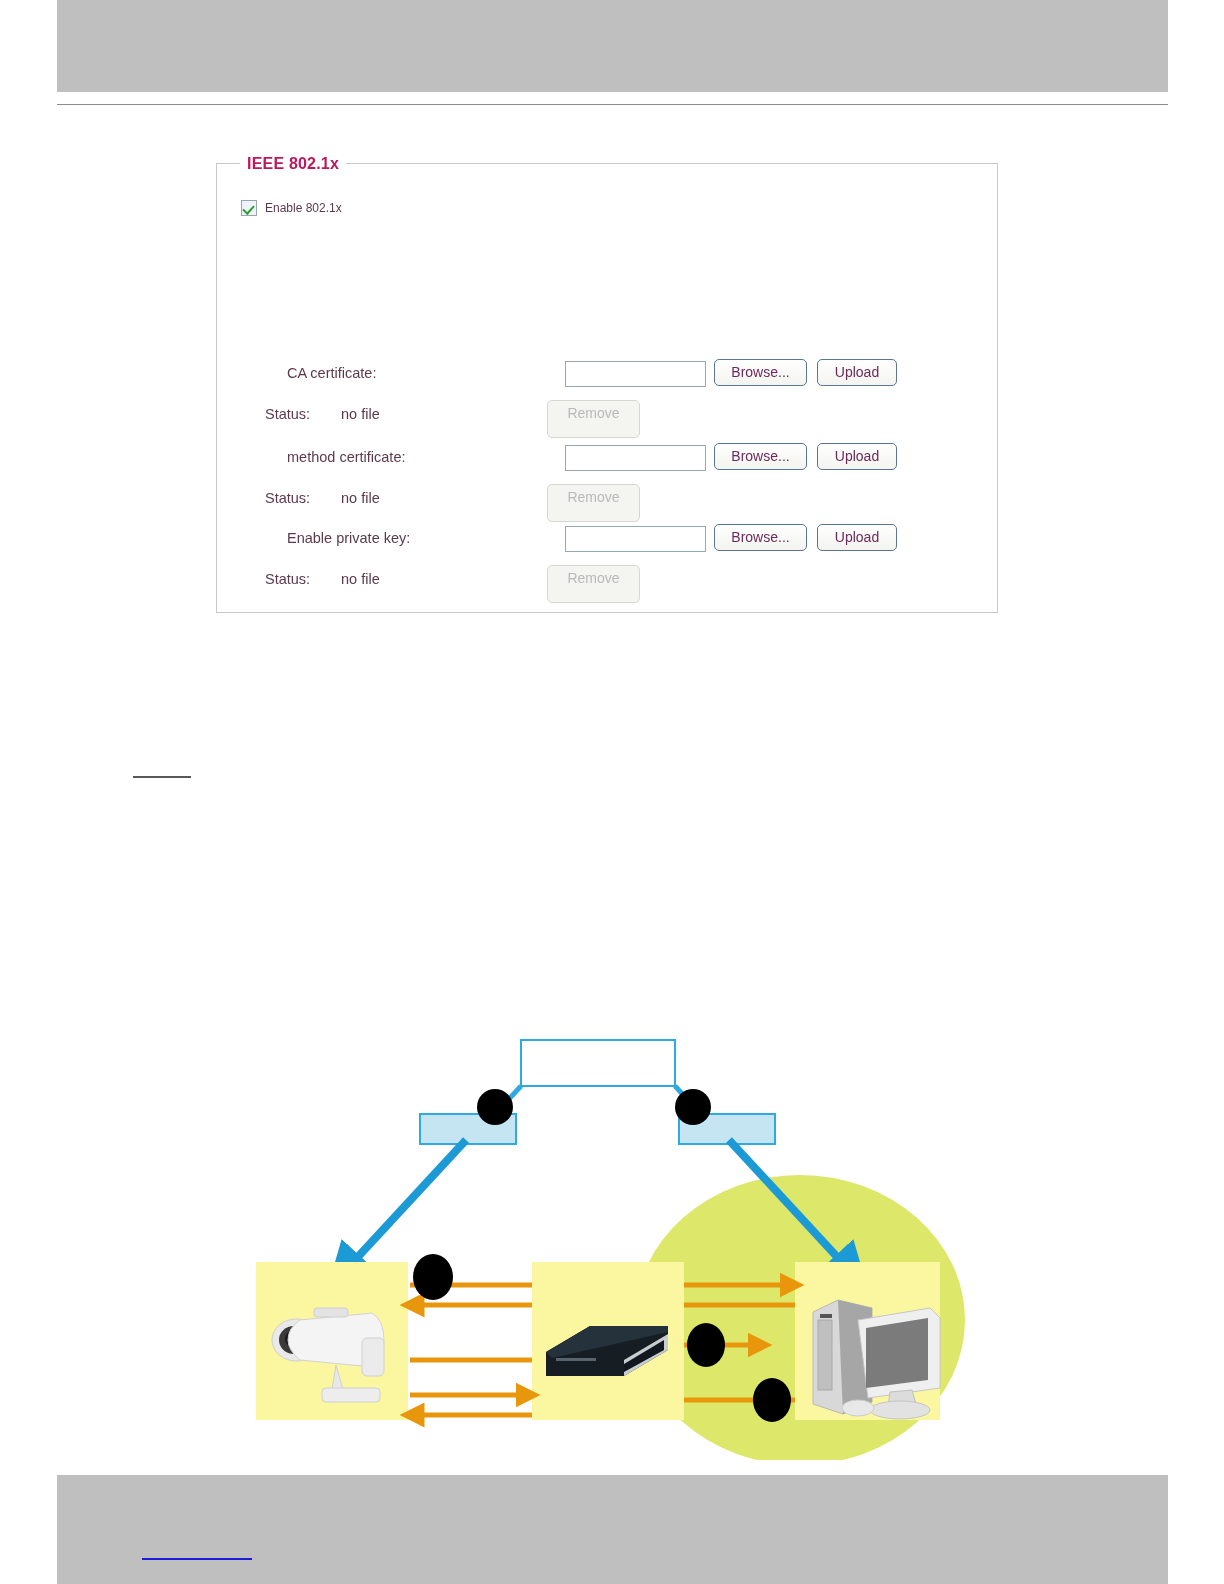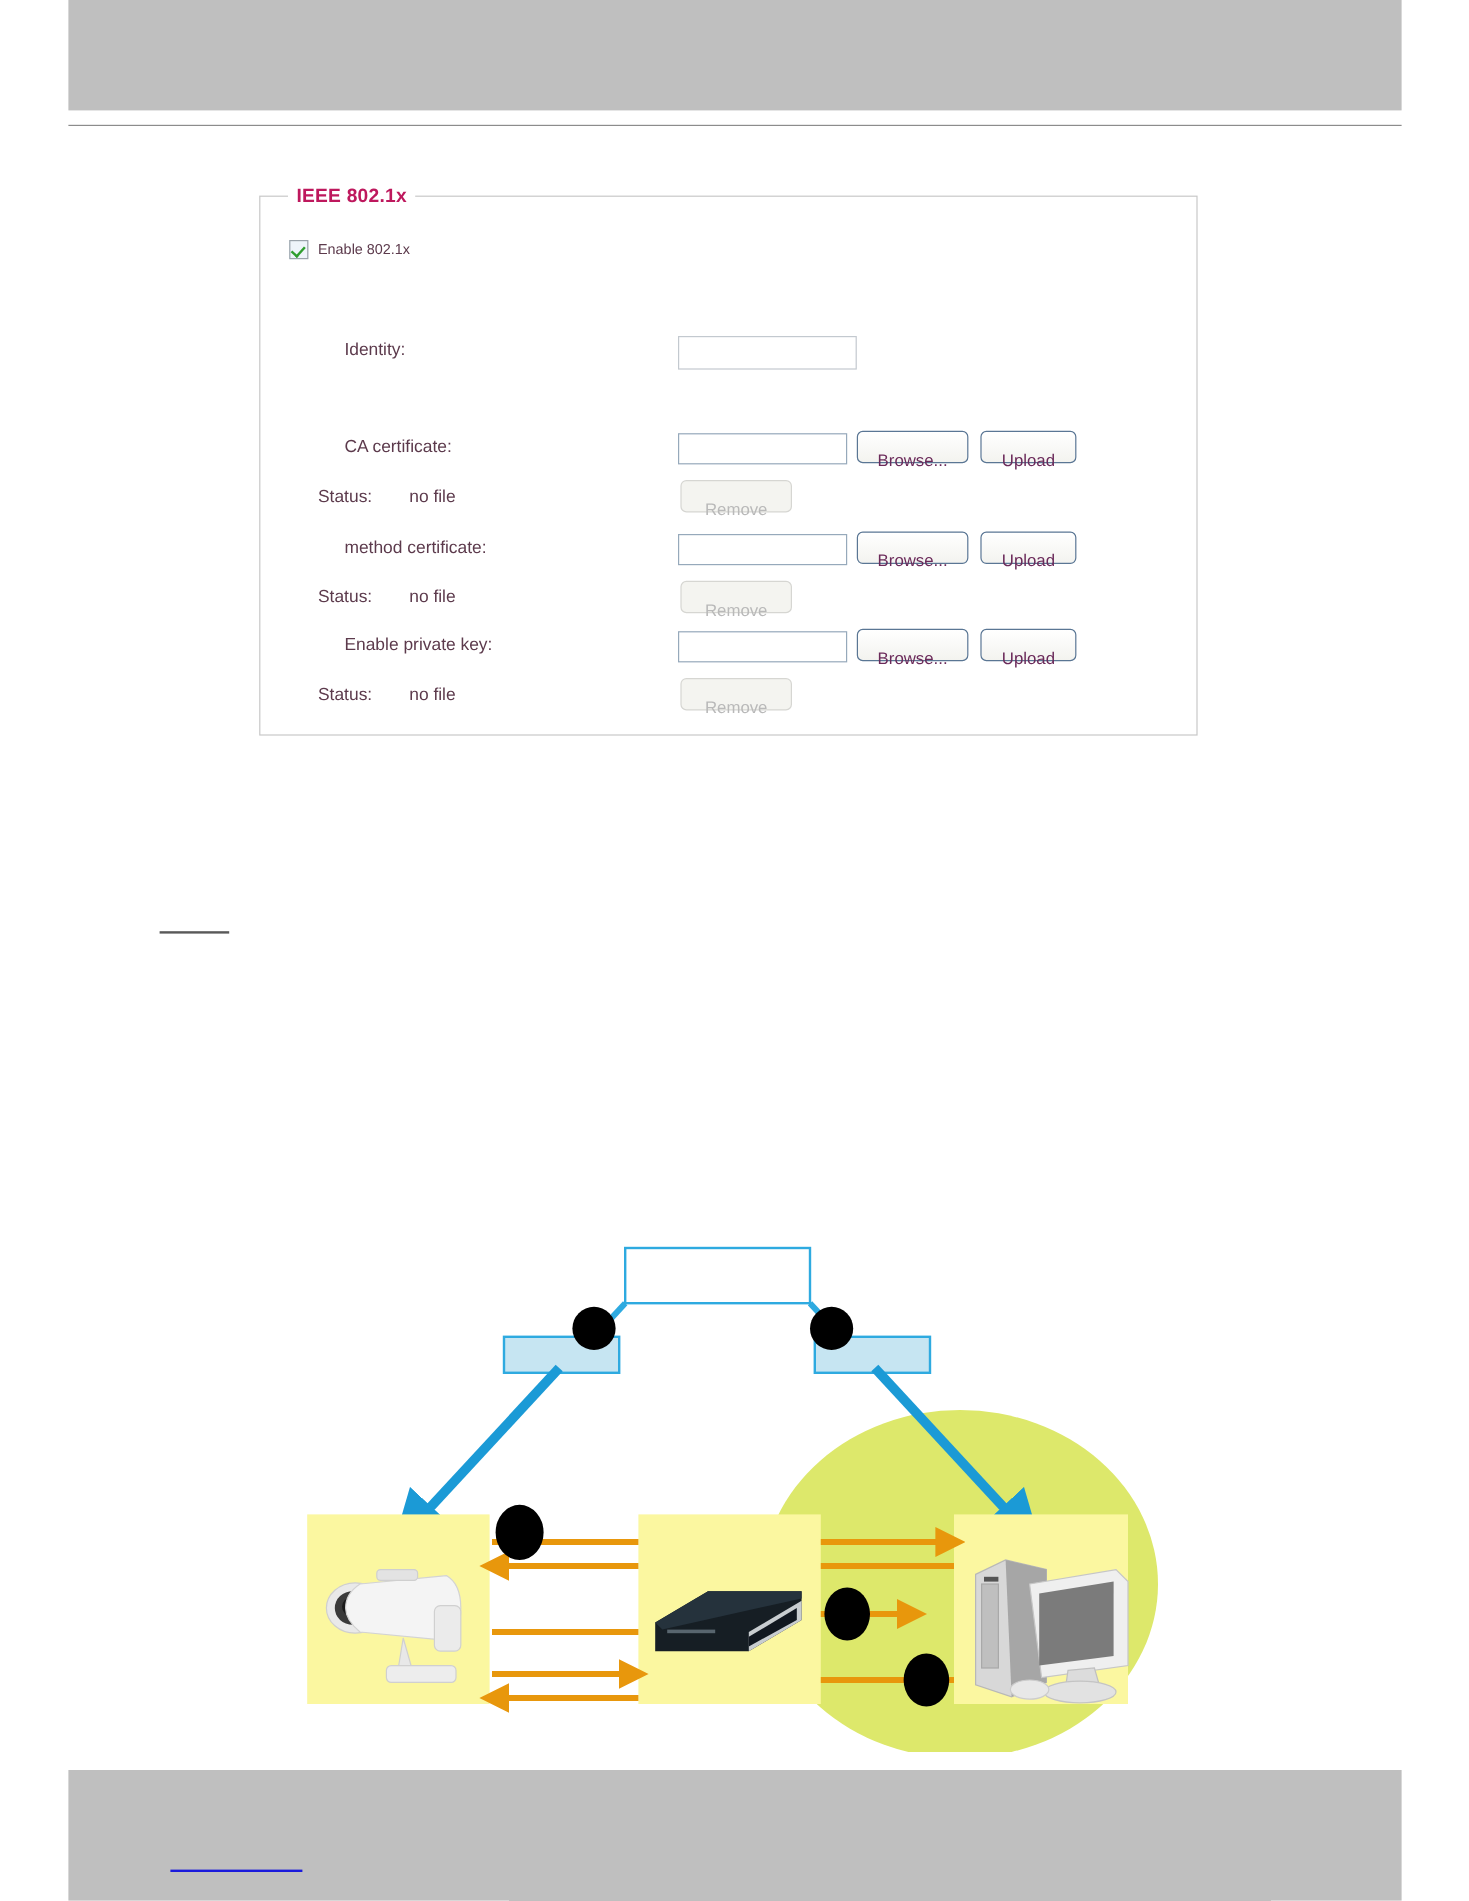--- a/index.html
+++ b/index.html
@@ -198,34 +198,33 @@
     position: absolute;
     height: 27px;
     border: 1px solid #5a7694;
     border-radius: 5px;
     background: linear-gradient(#ffffff, #f3f3ef);
     font-size: 14px;
     color: #6b2a5a;
     text-align: center;
     line-height: 25px;
     box-sizing: border-box;
-    padding: 11px 6px;
+    padding: 0 6px;
     white-space: nowrap;
   }
   .btn-browse { left: 497px; width: 93px; }
   .btn-upload { left: 600px; width: 80px; }
   .btn-remove {
     left: 330px;
     width: 93px;
-    height: 27px;
+    height: 38px;
     border: 1px solid #d6d6d2;
     border-radius: 5px;
     background: #f4f4f0;
     color: #b9b9b9;
-    margin-left: 20px;
   }
 
   
   .diagram {
     position: absolute;
     left: 0;
     top: 1020px;
     width: 1224px;
     height: 440px;
   }
@@ -241,24 +240,20 @@
 <div class="footer-link-rule"></div>
 
 <div class="panel">
 
   <div class="form-row cbrow">
     <span class="cbox"></span>
     <span class="cb-label">Enable 802.1x</span>
   </div>
 
 
-  <div class="form-row" style="top:114px;">
-    <span class="lbl lbl-indent">Identity:</span>
-    <span class="txtbox"></span>
-  </div>
 
 
   <div class="form-row" style="top:195px;">
     <span class="lbl lbl-indent">CA certificate:</span>
     <span class="txtbox file"></span>
     <span class="btn btn-browse">Browse...</span>
     <span class="btn btn-upload">Upload</span>
   </div>
 
   <div class="form-row" style="top:236px;">

